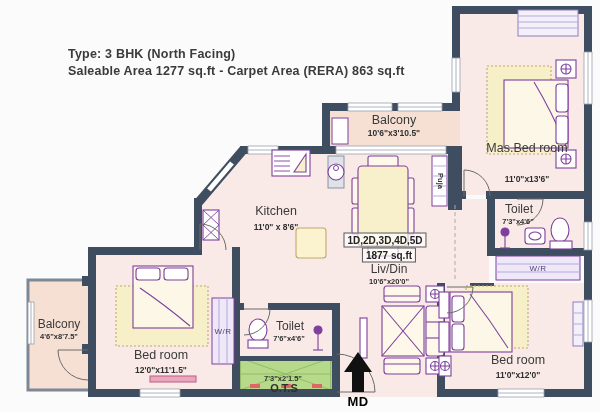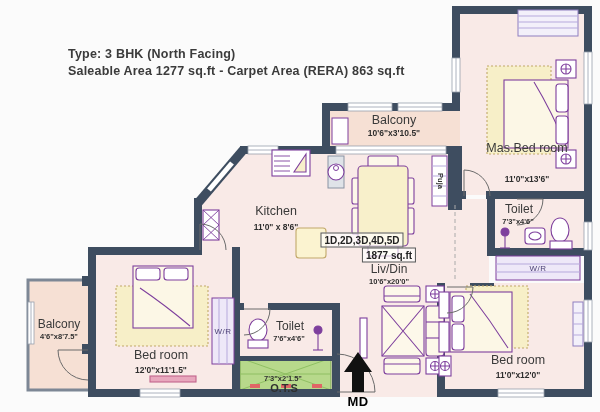--- a/index.html
+++ b/index.html
@@ -254,21 +254,21 @@
 <div class="lbl rdim" style="left:527px;top:179px">11'0"x13'6"</div>
 
 <div class="lbl rname-sm" style="left:519px;top:209px">Toilet</div>
 <div class="lbl rdim-sm" style="left:518px;top:221px">7'3"x4'6"</div>
 
 <div class="lbl wr" style="left:538px;top:268px">W/R</div>
 
 <div class="lbl rname" style="left:276px;top:211px">Kitchen</div>
 <div class="lbl rdim" style="left:276px;top:227px">11'0" x 8'6"</div>
 
-<div class="lbl boxlbl" style="left:362px;top:240px">1D,2D,3D,4D,5D</div>
+<div class="lbl boxlbl" style="left:385px;top:240px">1D,2D,3D,4D,5D</div>
 <div class="lbl boxlbl" style="left:389px;top:255px">1877 sq.ft</div>
 <div class="lbl rname-sm" style="left:389px;top:269px">Liv/Din</div>
 <div class="lbl rdim-sm" style="left:389px;top:281px">10'6"x20'0"</div>
 
 <div class="lbl rname-sm" style="left:59px;top:324px">Balcony</div>
 <div class="lbl rdim-sm" style="left:59px;top:336px">4'6"x8'7.5"</div>
 
 <div class="lbl rname" style="left:161px;top:355px">Bed room</div>
 <div class="lbl rdim" style="left:161px;top:370px">12'0"x11'1.5"</div>
 

